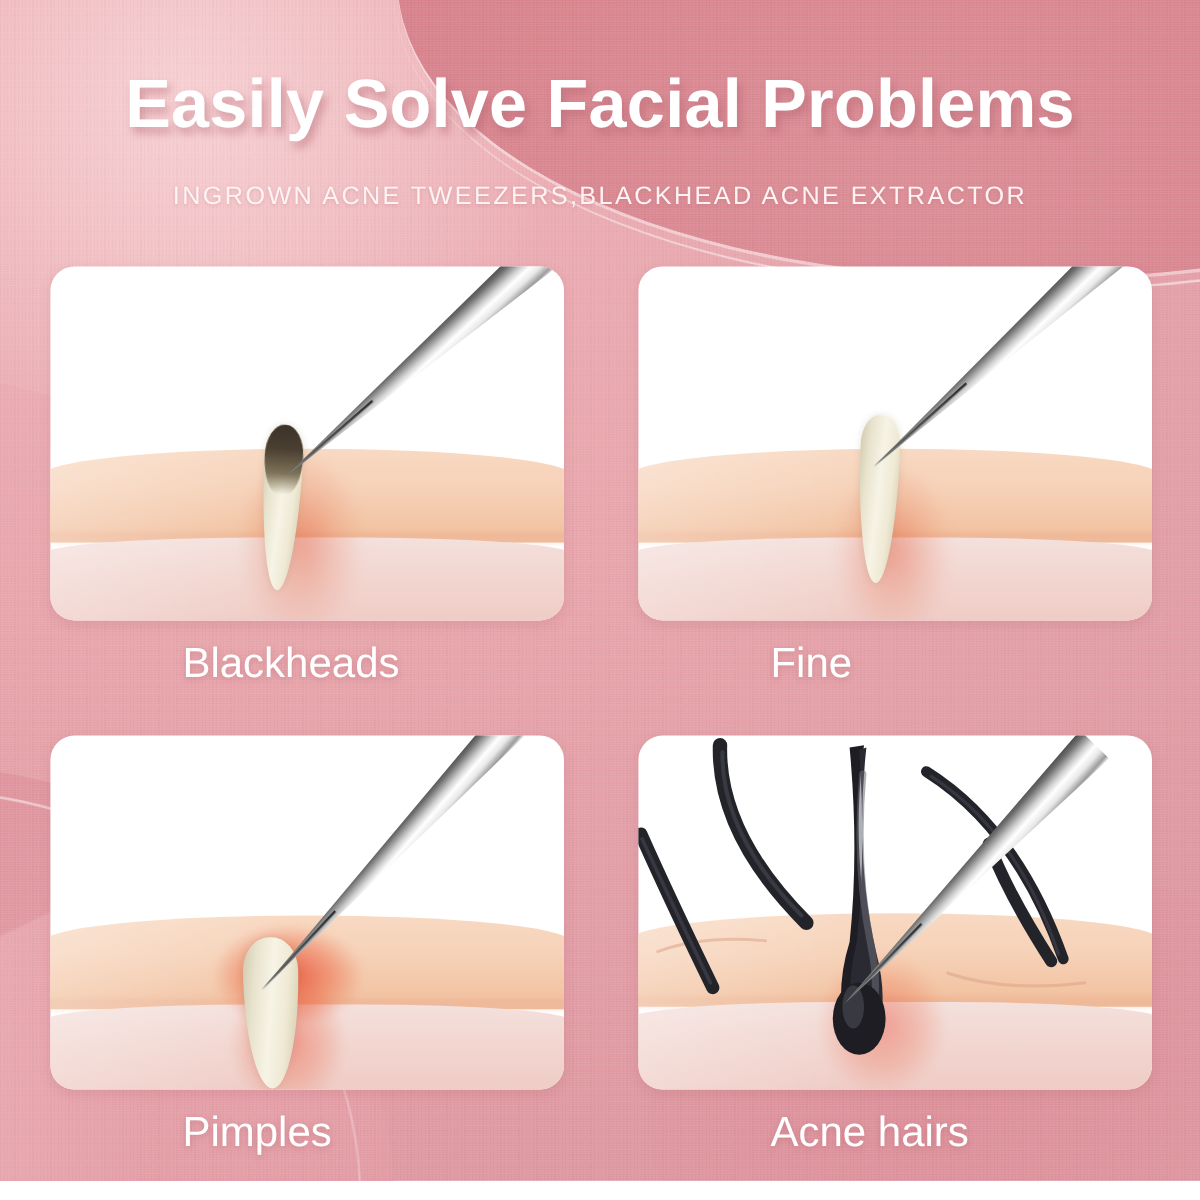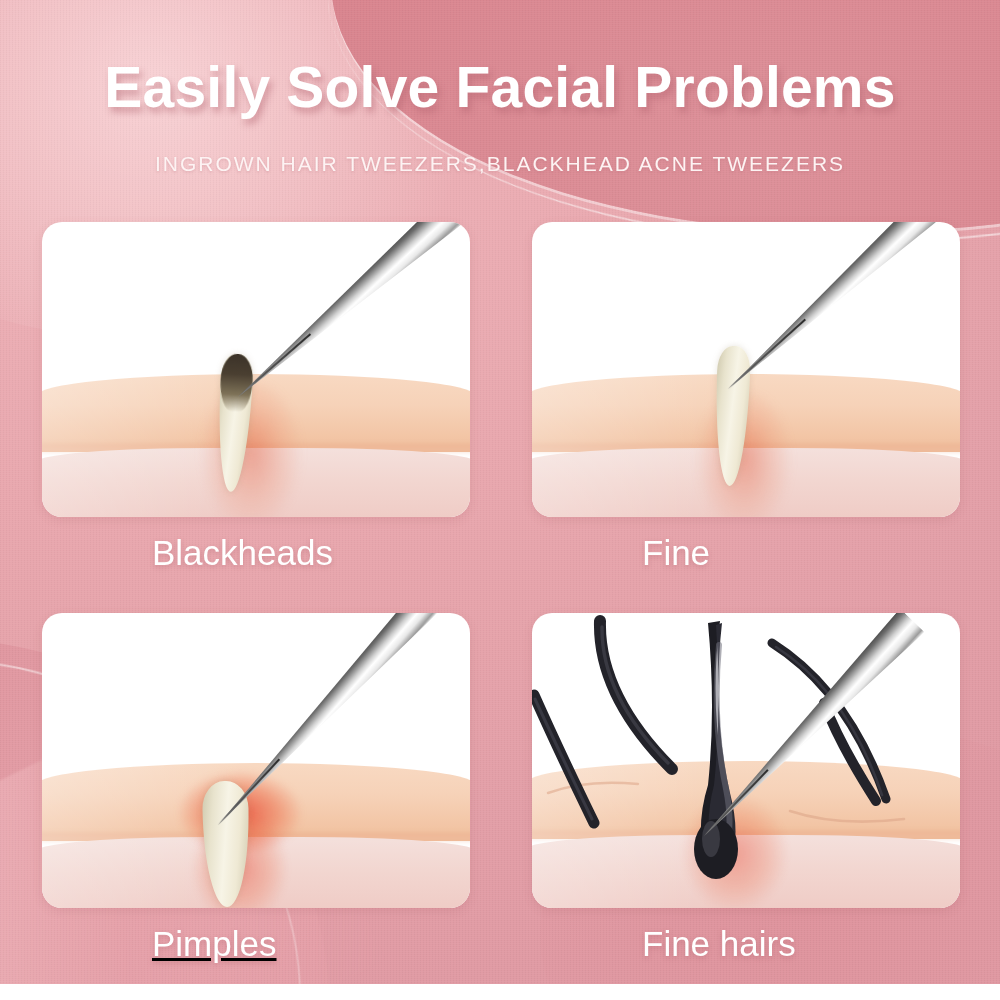--- a/index.html
+++ b/index.html
@@ -93,21 +93,21 @@
     color:#fdf3f3;
     white-space:nowrap;
     text-shadow:0 1px 3px rgba(176,97,108,.30);
   }
 
   
   .grid{position:absolute;left:42px;top:222px;width:916px;}
   .cell{position:absolute;width:428px;}
   .cell.c0{left:0;top:0;}
   .cell.c1{left:490px;top:0;}
-  .cell.c2{left:0;top:391px;text-decoration:underline;}
+  .cell.c2{left:0;top:391px;}
   .cell.c3{left:490px;top:391px;}
 
   .card{
     position:relative;width:428px;height:295px;
     border-radius:20px;overflow:hidden;background:#ffffff;
     box-shadow:0 3px 10px rgba(160,85,96,.16);
   }
   .caption{
     margin-top:16px;padding-left:110px;
     font-size:35px;font-weight:400;color:#ffffff;
@@ -197,21 +197,21 @@
   <div class="swoosh sw-tl"></div>
   <div class="swoosh sw-tr"></div>
   <div class="swoosh sw-tr-hi"></div>
   <div class="swoosh sw-bl"></div>
   <div class="swoosh sw-bl-edge"></div>
   <div class="swoosh sw-band"></div>
   <div class="swoosh sw-br"></div>
   <div class="grain"></div>
 
   <div class="title">Easily Solve Facial Problems</div>
-  <div class="subtitle">INGROWN HAIR TWEEZERS,BLACKHEAD ACNE TWEEZERS</div>
+  <div class="subtitle">INGROWN ACNE TWEEZERS,BLACKHEAD ACNE EXTRACTOR</div>
 
   <div class="grid">
 
     <div class="cell c0">
       <div class="card">
         <div class="skin" style="top:152px;">
           <div class="epi"></div>
           <div class="dermline"></div>
           <div class="derm"></div>
           <div class="skin-sheen"></div>
@@ -323,17 +323,17 @@
             <ellipse cx="38" cy="232" rx="22" ry="30" fill="#1d1d23"></ellipse>
             <ellipse cx="33" cy="222" rx="9" ry="18" fill="#55555f" opacity=".5"></ellipse>
           </svg>
         </div>
 
         <div class="tweezer" style="left:172px;top:206px;width:300px;height:34px;transform:rotate(-46deg);z-index:4;">
           <div class="tw-blade"></div>
           <div class="tw-needle" style="width:92px;"></div>
         </div>
       </div>
-      <div class="caption">Fine hairs</div>
+      <div class="caption">Acne hairs</div>
     </div>
 
   </div>
 </div>
 
 </body></html>

